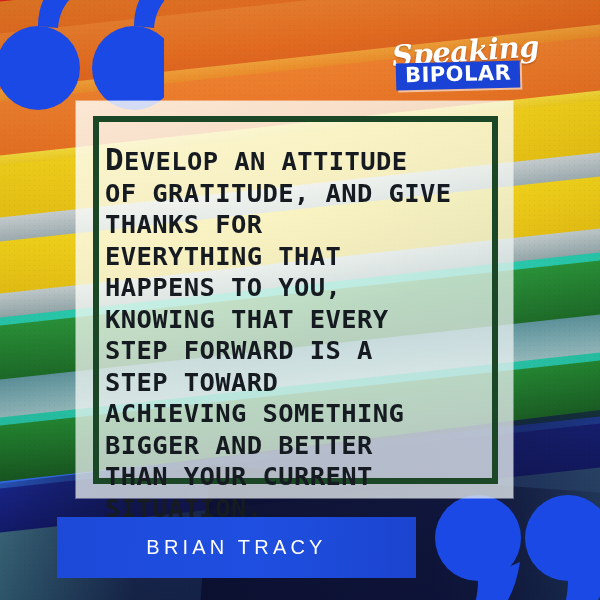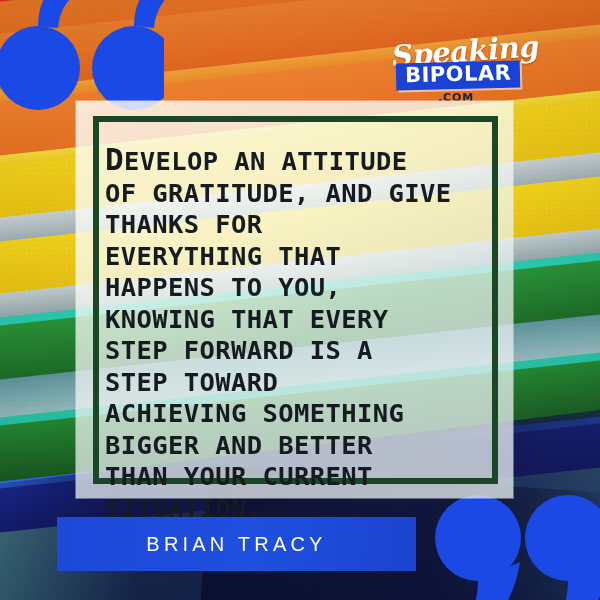--- a/index.html
+++ b/index.html
@@ -125,21 +125,21 @@
   .quote-text::first-letter {
     font-size: 31px;
   }
 
   
   .attribution {
     position: absolute;
     left: 57px;
     top: 517px;
     width: 359px;
-    height: 54px;
+    height: 61px;
     background: linear-gradient(92deg, #1d49d8 0%, #1f4fe0 55%, #1b44cf 100%);
     display: flex;
     align-items: center;
     justify-content: center;
   }
   .attribution span {
     color: #ffffff;
     font-family: "Liberation Sans", sans-serif;
     font-size: 20px;
     font-weight: 400;
@@ -299,21 +299,20 @@
         <path d="M138 90 C138 120 126 138 102 150 L122 150 C154 138 174 112 180 72 Z"></path>
       </g>
     </svg>
   </div>
 
   <div class="logo">
     <div class="logo-script">Speaking</div>
     <div class="logo-banner">
       <span>BIPOLAR</span>
     </div>
-    <div class="logo-tld">.COM</div>
   </div>
 
   <div class="quote-panel">
     <div class="quote-frame">
       <div class="quote-text">Develop an attitude
 of gratitude, and give
 thanks for
 everything that
 happens to you,
 knowing that every

